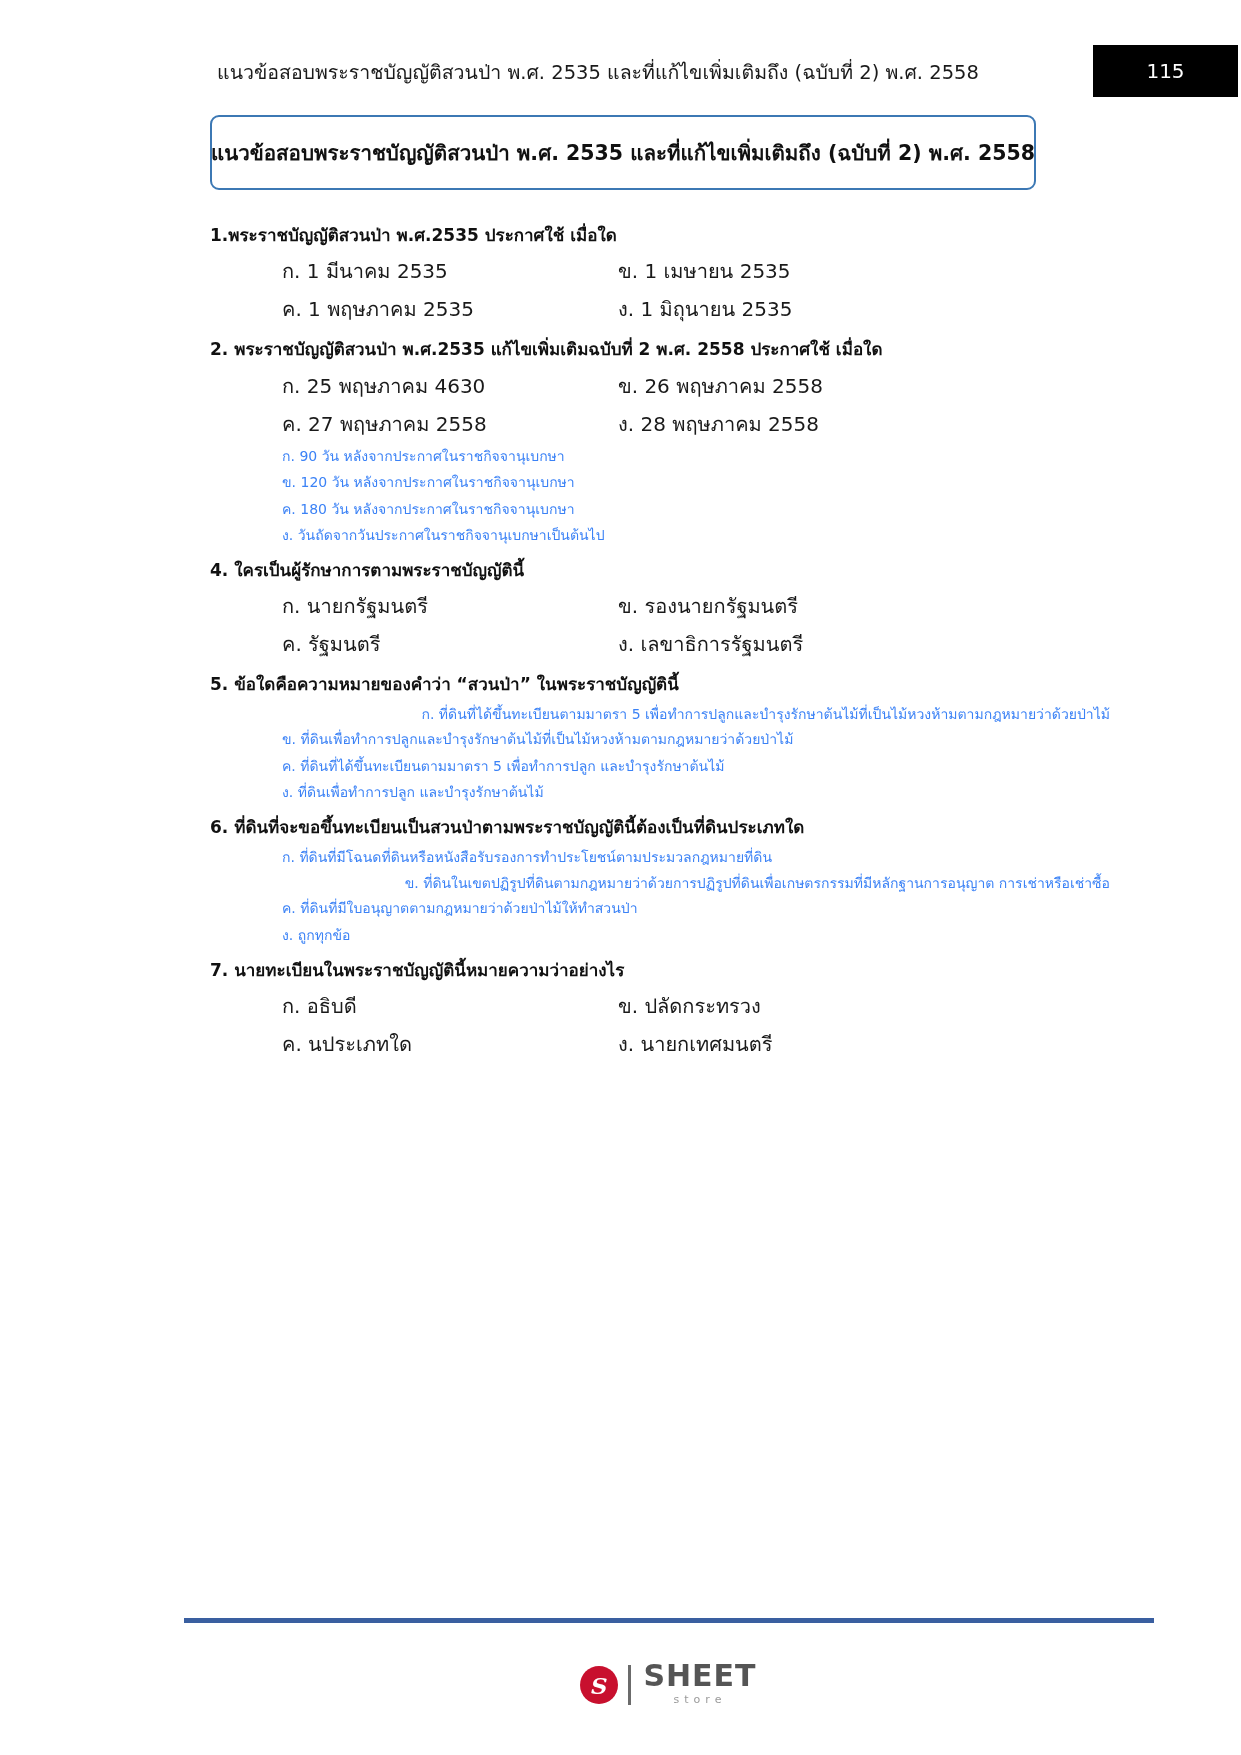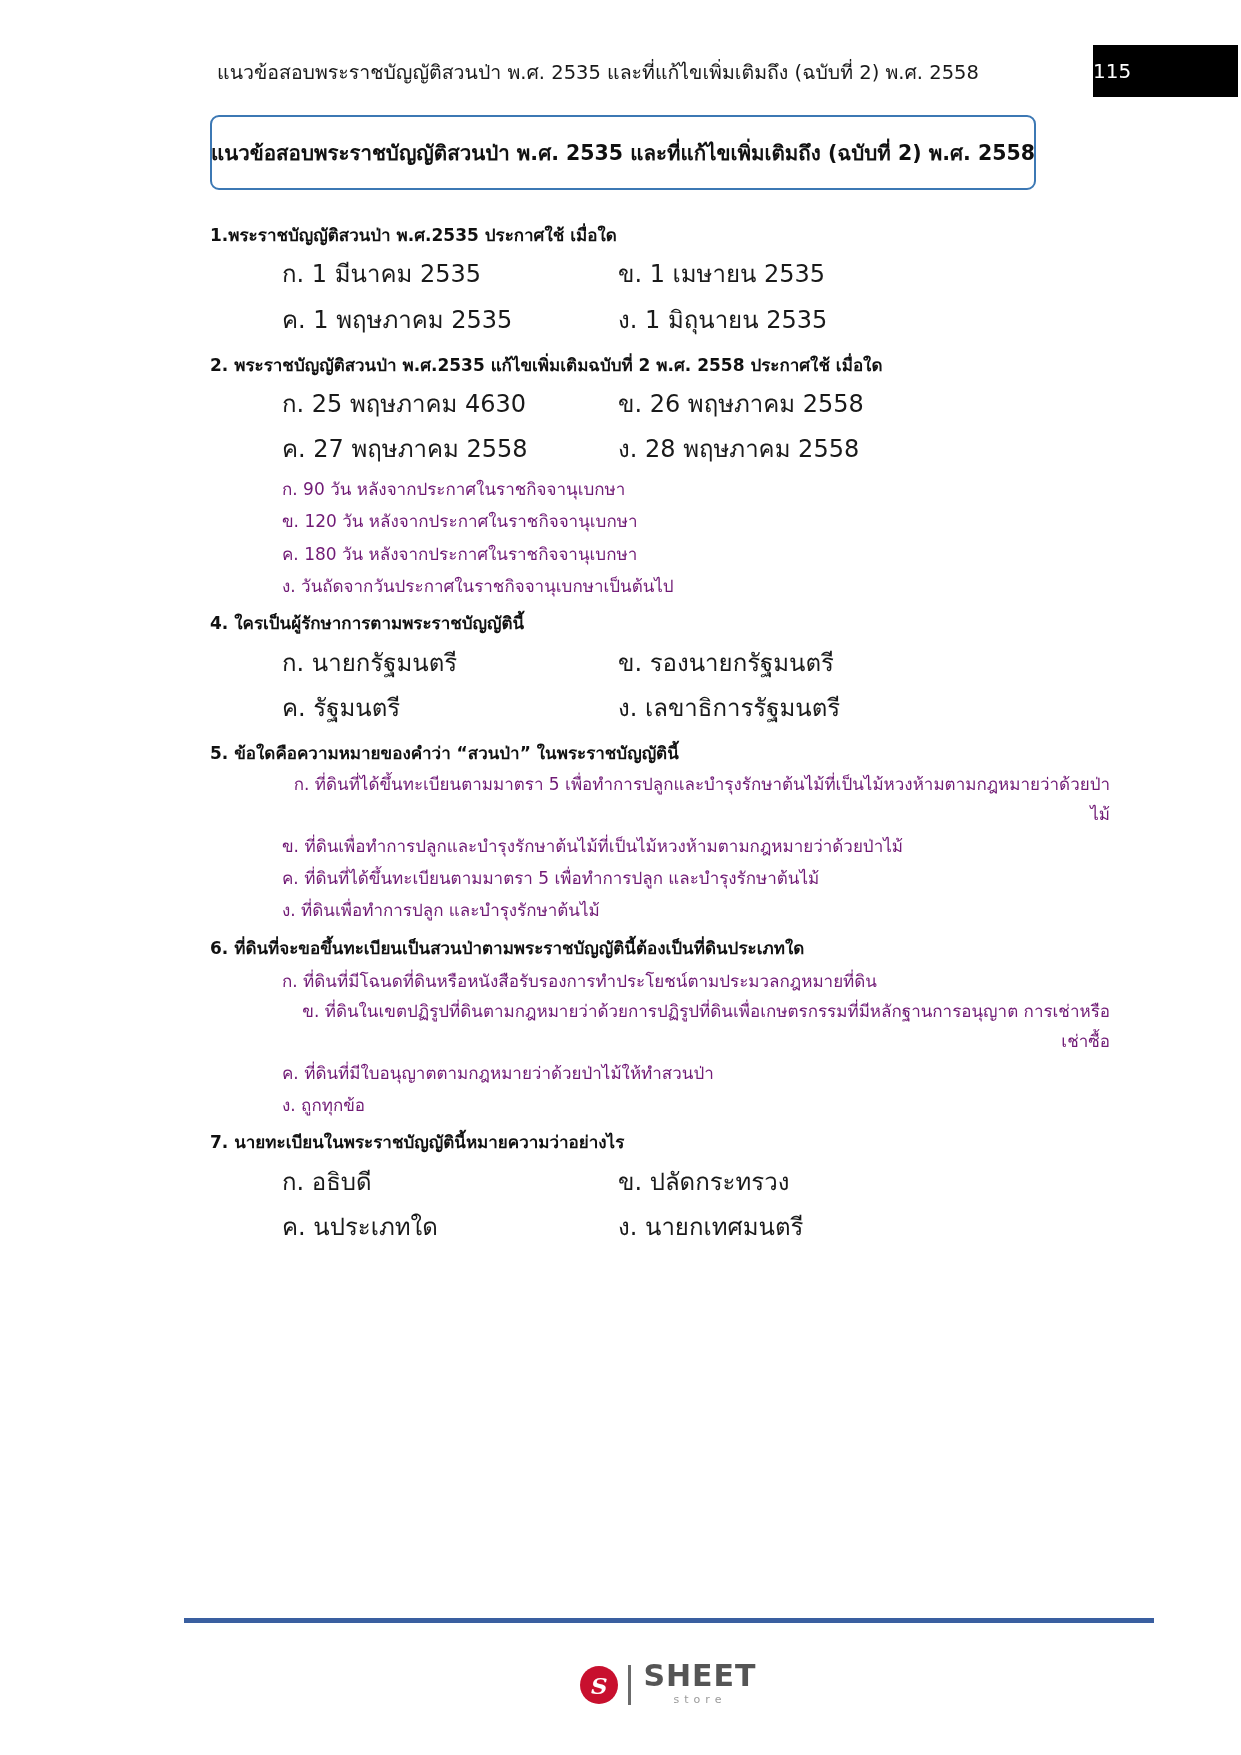--- a/index.html
+++ b/index.html
@@ -49,21 +49,21 @@
     height: 52px;
     background: #000000;
   }
   .page-number {
     position: absolute;
     right: 51px;
     top: 0;
     width: 145px;
     height: 36px;
     line-height: 52px;
-    text-align: left;
+    text-align: center;
     color: #ffffff;
     font-size: 20px;
   }
 
   
   .title-box {
     position: absolute;
     left: 162px;
     top: 115px;
     width: 826px;
@@ -102,35 +102,35 @@
   }
   .choices-grid {
     display: block;
     margin-left: 0;
   }
   .choice-row {
     display: flex;
     line-height: 1.9;
   }
   .choice-col {
-    font-size: 24px;
+    font-size: 20px;
     color: #1a1a1a;
     white-space: nowrap;
   }
   .choice-col.left {
     width: 390px;
     padding-left: 72px;
     box-sizing: border-box;
   }
   .choice-col.right {
     padding-left: 18px;
   }
   .choice-line {
-    font-size: 17px;
-    color: #701a75;
+    font-size: 14px;
+    color: #3b82f6;
     line-height: 1.9;
     padding-left: 72px;
   }
   .choice-line.hang {
     padding-left: 0;
     text-indent: 72px;
     line-height: 1.75;
     text-align: right;
   }
 

